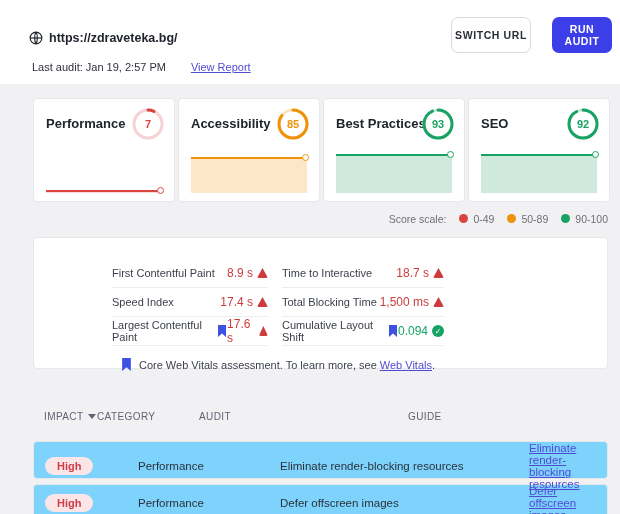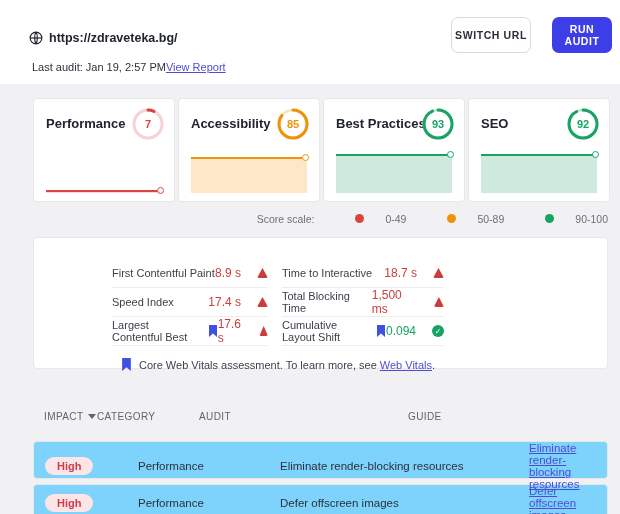--- a/index.html
+++ b/index.html
@@ -16,21 +16,21 @@
   .header { position:relative; background:#ffffff; height:84px; }
   .url-row { position:absolute; left:29px; top:31px; display:flex; align-items:center; gap:6px; }
   .url { font-size:12.5px; font-weight:600; color:#1e222a; }
   .btn {
     position:absolute; top:17px; height:36px; border-radius:7px;
     font-family:"Liberation Sans", sans-serif;
     font-size:10.5px; font-weight:700; letter-spacing:.6px; cursor:pointer;
   }
   .btn-ghost { right:89px; width:80px; background:#fff; border:1px solid #d8dade; color:#2a2e37; }
   .btn-primary { right:8px; width:60px; background:var(--button,#3c3ee8); border:none; color:#fff; }
-  .audit-row { position:absolute; left:32px; top:61px; display:flex; font-size:11px; color:#2e323b; }
+  .audit-row { position:absolute; left:32px; top:61px; display:flex; gap:25px; font-size:11px; color:#2e323b; }
   .link { color:var(--link,#514bd3); text-decoration:underline; cursor:pointer; }
 
   
   .content { padding:14px 10px 0 33px; }
 
   
   .cards { display:grid; grid-template-columns:repeat(4,1fr); gap:3px; }
   .score-card { position:relative; height:104px; background:#fff; border:1px solid #e7e8ea; border-radius:4px; overflow:hidden; }
   .card-title { position:absolute; left:12px; top:17px; font-size:13px; font-weight:600; color:#20242c; }
   .gauge { position:absolute; right:9px; top:8px; width:34px; height:34px; }
@@ -38,31 +38,31 @@
   .gauge-num { position:absolute; inset:0; display:flex; align-items:center; justify-content:center;
                font-size:11px; font-weight:600; color:var(--c); }
   .spark { position:absolute; left:12px; right:12px; bottom:8px;
            border-top:2px solid var(--c); background:var(--fill); }
   .spark::after { content:""; position:absolute; right:-2px; top:-5px; width:5px; height:5px;
                   border:1.5px solid var(--c); background:#fff; border-radius:50%; }
 
   
   .legend { display:flex; justify-content:flex-end; align-items:center; gap:13px;
             margin:10px 2px 12px 0; font-size:10.5px; color:#6c7077; height:13px; }
-  .legend-item { display:flex; align-items:center; gap:21px;margin-left:28px; }
+  .legend-item { display:flex; align-items:center; gap:5px; }
   .dot { width:9px; height:9px; border-radius:50%; background:#999; }
 
   
   .metrics-panel { background:#fff; border:1px solid #e7e8ea; border-radius:4px;
                    height:132px; padding-top:21px; margin-right:2px; }
   .metrics-inner { width:332px; margin-left:78px; }
   .m-grid { display:grid; grid-template-columns:156px 162px; column-gap:14px; }
   .m-row { display:flex; align-items:center; height:29px; border-bottom:1px solid #ededf0; }
   .m-label { display:flex; align-items:center; gap:6px; font-size:11px; color:#3a3f49; }
-  .m-val { margin-left:auto; display:flex; align-items:center; gap:16px; }
+  .m-val { margin-left:auto; display:flex; align-items:center; gap:4px; }
   .m-val-text { font-size:12px; }
   .m-row.fail .m-val-text { color:var(--red,#cc3c3c); }
   .m-row.pass .m-val-text { color:var(--green,#18a263); }
   .bm { display:none; line-height:0; }
   .m-row.core .bm, .note .bm { display:inline-block; }
   .m-icon { display:none; }
   .m-row.fail .m-icon { display:block; width:11px; height:10px; background:var(--red,#cc3c3c);
                         clip-path:polygon(50% 0,100% 100%,0 100%); border-radius:2px; }
   .m-row.pass .m-icon { display:flex; width:12px; height:12px; border-radius:50%;
                         background:var(--green,#18a263); color:#fff; font-size:8px;
@@ -191,21 +191,21 @@
               <span class="m-label">
                   <span>Speed Index</span>
                 </span>
               <span class="m-val">
                   <span class="m-val-text">17.4 s</span>
                   <span class="m-icon"></span>
                 </span>
             </div>
             <div class="m-row fail core">
               <span class="m-label">
-                  <span>Largest Contentful Best</span>
+                  <span>Largest Contentful Paint</span>
                   <span class="bm"><svg width="10" height="12" viewBox="0 0 10 12">
                       <path d="M1 0h8v12L5 8.6 1 12z" fill="#3f51e0"></path>
                     </svg></span>
                 </span>
               <span class="m-val">
                   <span class="m-val-text">17.6 s</span>
                   <span class="m-icon"></span>
                 </span>
             </div>
           </div>

